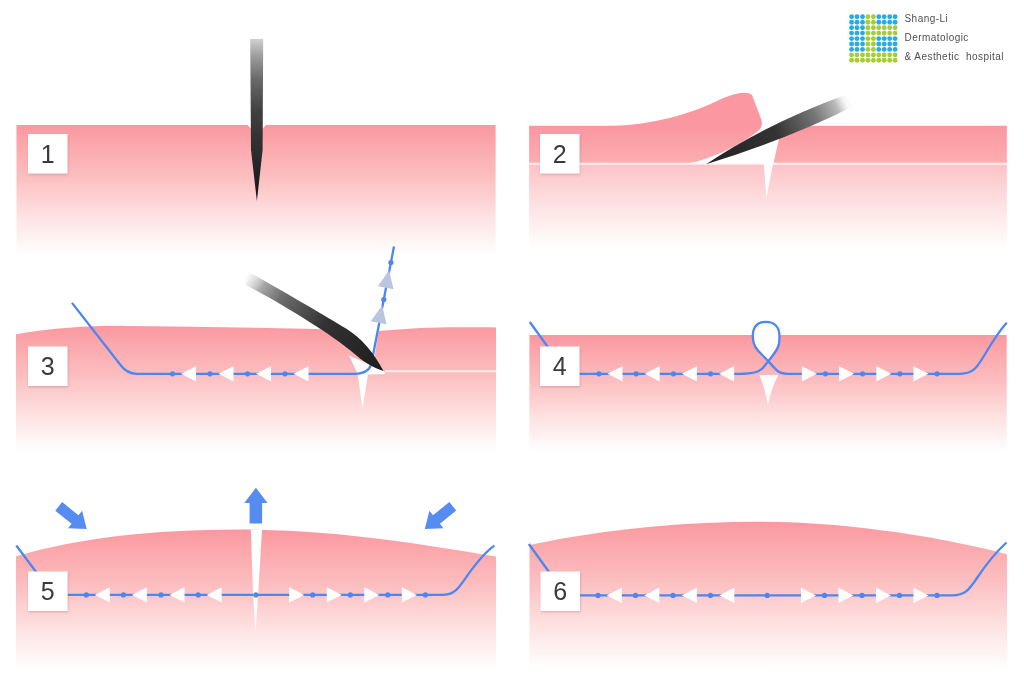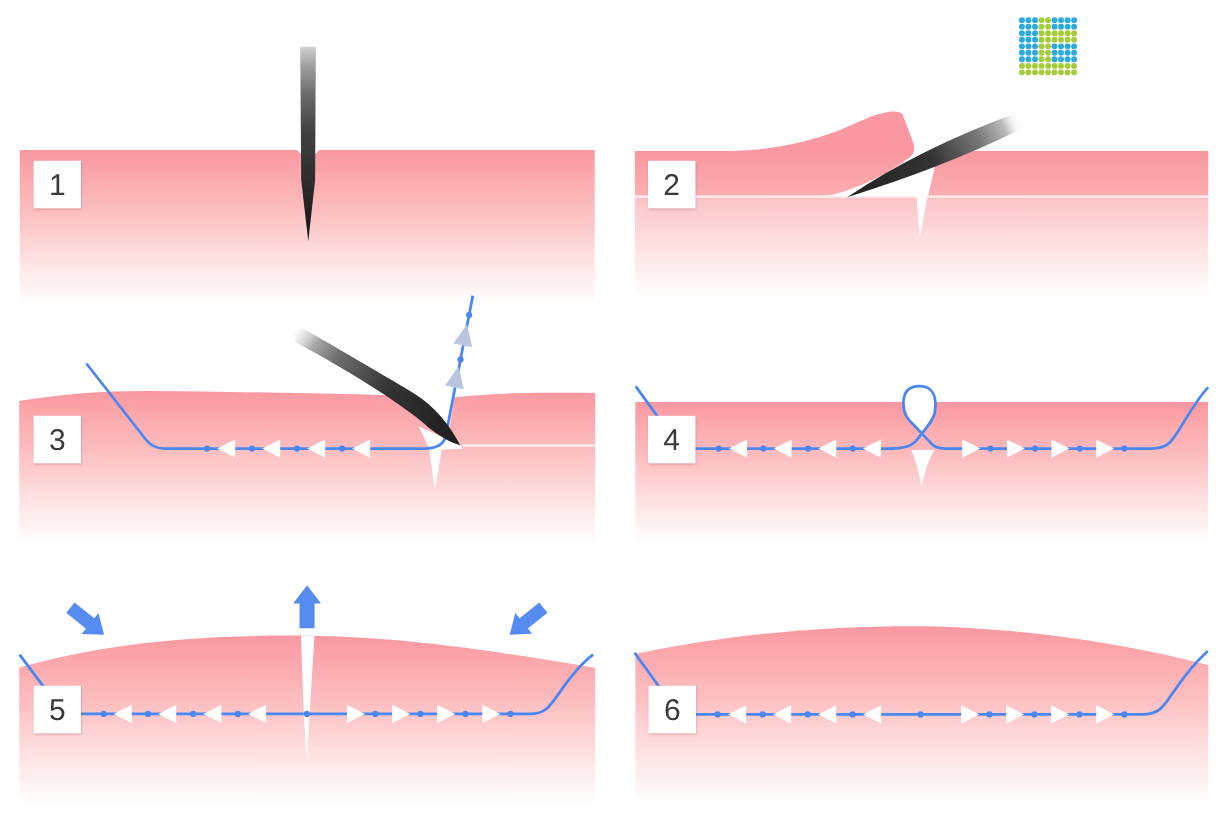--- a/index.html
+++ b/index.html
@@ -265,13 +265,14 @@
       <circle cx="851.6" cy="60.3" r="2.45" fill="#a5cd39"></circle>
       <circle cx="857.0" cy="60.3" r="2.45" fill="#a5cd39"></circle>
       <circle cx="862.5" cy="60.3" r="2.45" fill="#a5cd39"></circle>
       <circle cx="867.9" cy="60.3" r="2.45" fill="#a5cd39"></circle>
       <circle cx="873.4" cy="60.3" r="2.45" fill="#a5cd39"></circle>
       <circle cx="878.8" cy="60.3" r="2.45" fill="#a5cd39"></circle>
       <circle cx="884.2" cy="60.3" r="2.45" fill="#a5cd39"></circle>
       <circle cx="889.7" cy="60.3" r="2.45" fill="#a5cd39"></circle>
       <circle cx="895.1" cy="60.3" r="2.45" fill="#a5cd39"></circle>
     </svg>
+<div id="logo-text">Shang-Li<br>Dermatologic<br>&amp; Aesthetic&nbsp; hospital</div>
 </div>
 
 </body></html>

